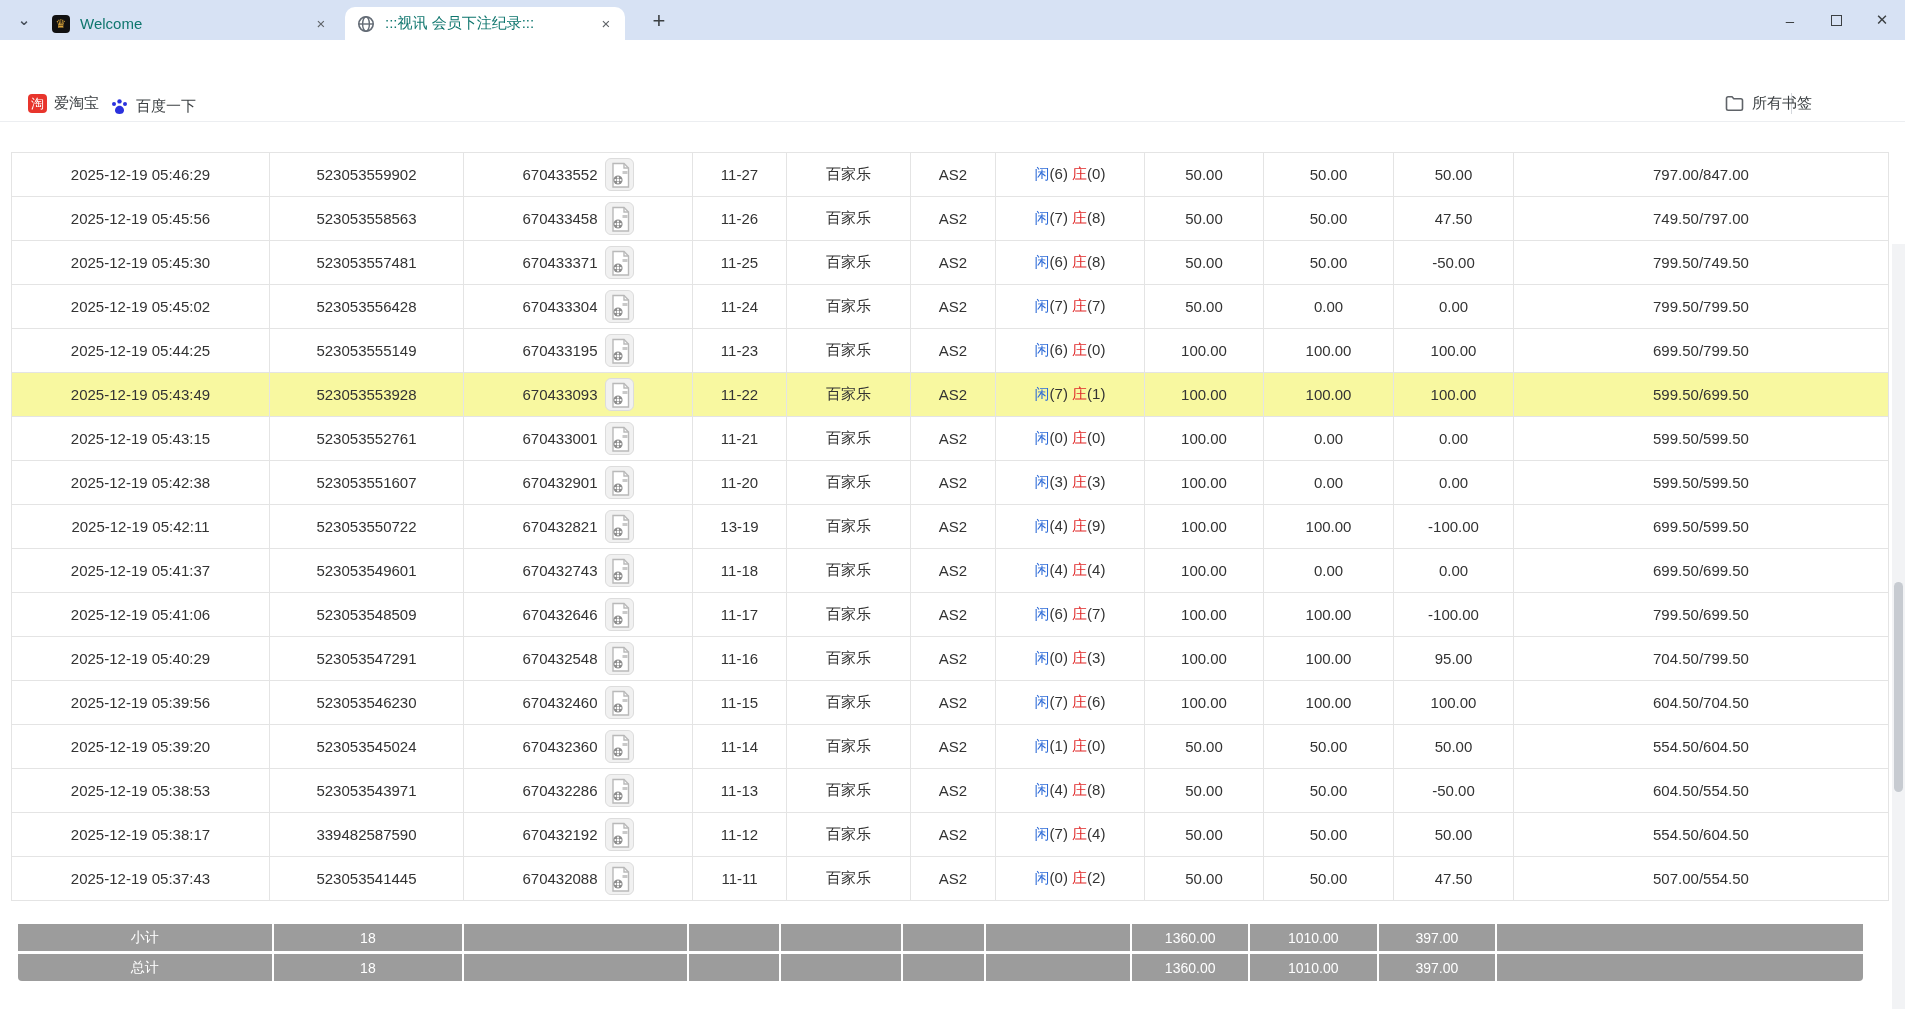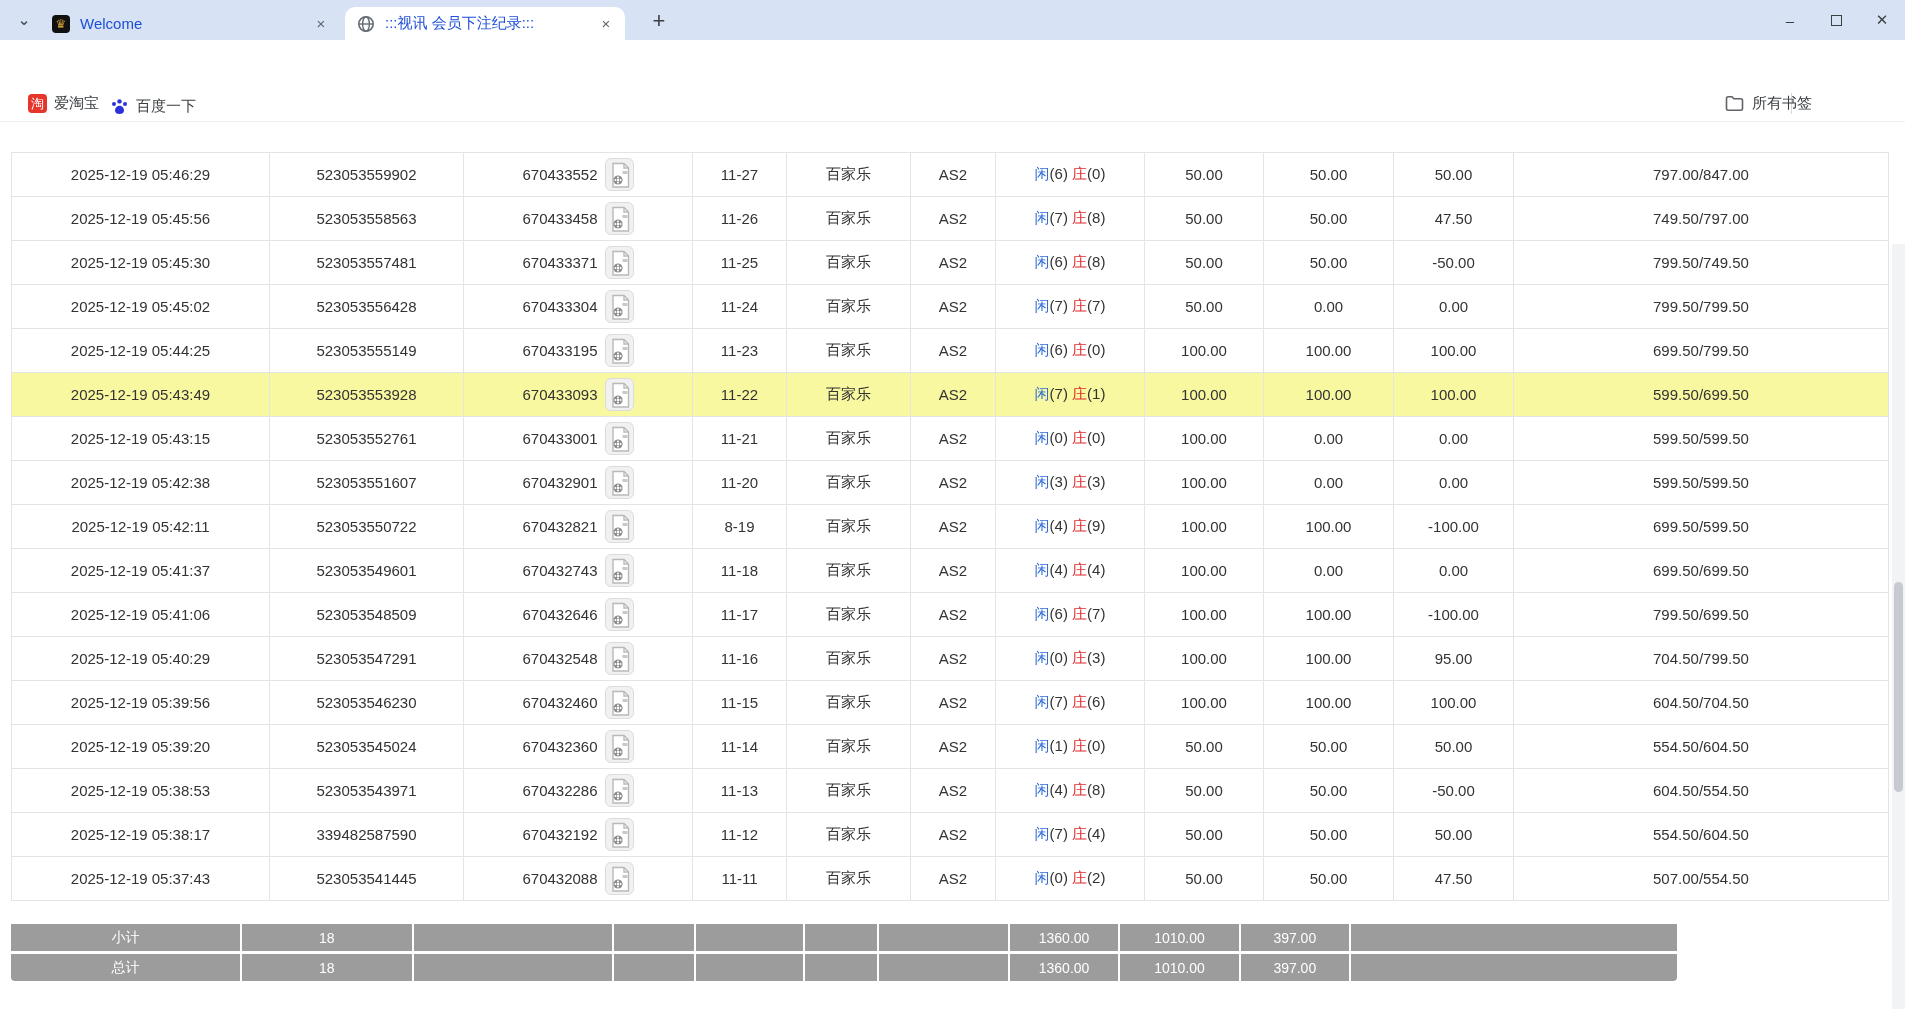--- a/index.html
+++ b/index.html
@@ -9,21 +9,21 @@
 
   
   .tabstrip { position:absolute; left:0; top:0; width:1905px; height:40px; background:#d7e2f4; }
   .tab-chevron { position:absolute; left:12px; top:9px; width:24px; height:24px;
     color:#49515c; font-size:15px; font-weight:bold; text-align:center; line-height:22px; cursor:pointer; }
   .tab { position:absolute; top:7px; height:33px; display:flex; align-items:center; padding:0 10px 0 12px; }
   .tab.inactive { left:40px; width:300px; }
   .tab.active  { left:345px; width:280px; background:#fff; border-radius:10px 10px 0 0; }
   .tab .fav { width:18px; height:18px; margin-right:10px; flex:0 0 auto; }
   .fav1 { background:#111; border-radius:4px; color:#d9a43a; font-size:12px; line-height:18px; text-align:center; }
-  .tab .t-label { flex:1; font-size:15px; color:#1d4ed8; white-space:nowrap; overflow:hidden; }
+  .tab .t-label { flex:1; font-size:15px; color:#0f766e; white-space:nowrap; overflow:hidden; }
   .tab .t-close { width:18px; height:18px; color:#5f6368; font-size:15px; line-height:17px;
     text-align:center; border-radius:50%; cursor:pointer; }
   .newtab { position:absolute; left:645px; top:8px; width:28px; height:28px; color:#3c4043;
     font-size:22px; line-height:26px; text-align:center; cursor:pointer; }
   .wincontrols { position:absolute; right:0; top:0; height:40px; display:flex; }
   .winbtn { width:46px; height:40px; display:flex; align-items:center; justify-content:center;
     color:#3c4043; font-size:15px; cursor:pointer; }
   .maxbox { width:11px; height:11px; border:1.5px solid #3c4043; }
 
   
@@ -59,21 +59,21 @@
   table.bets { position:absolute; left:11px; top:30px; width:1877px; border-collapse:collapse; table-layout:fixed; }
   table.bets td { border:1px solid #e4e4e4; height:44px; text-align:center; vertical-align:middle;
     font-size:15px; color:#333; overflow:hidden; white-space:nowrap; }
   tr.highlight td { background:#f8f8a0;margin-left:20px; }
   .cell-gameid { display:inline-flex; align-items:center; justify-content:center; gap:7px; }
   .vid-btn { display:inline-block; width:29px; height:33px; background:#f1f1f1; border:1px solid #dcdcdc;
     border-radius:6px; padding:3px 4px; cursor:pointer; }
   .blue { color:#2f6cd8; }
   .red, .neg { color:#e02a2a; }
 
-  table.summary { position:absolute; left:11px; top:799px; width:1666px;
+  table.summary { position:absolute; left:18px; top:799px; width:1845px;
     border-collapse:separate; border-spacing:0 3px; }
   table.summary td { background:#9c9c9c; height:27px; text-align:center; vertical-align:middle;
     font-size:14px; color:#fff; white-space:nowrap; }
   table.summary td + td { border-left:2px solid #fff; }
   table.summary tr:last-child td:first-child { border-bottom-left-radius:4px; }
   table.summary tr:last-child td:last-child { border-bottom-right-radius:4px; }
 
   
   .scroll-track { position:absolute; right:0; top:122px; width:13px; height:887px; background:#f2f3f5; }
   .scroll-thumb { position:absolute; left:2px; top:338px; width:9px; height:210px; background:#c7cbd1;
@@ -477,21 +477,21 @@
                   <circle cx="8" cy="18" r="1.2" fill="#fff"></circle>
                   <circle cx="8" cy="15.4" r="1" fill="#fff"></circle>
                   <circle cx="8" cy="20.6" r="1" fill="#fff"></circle>
                   <circle cx="5.4" cy="18" r="1" fill="#fff"></circle>
                   <circle cx="10.6" cy="18" r="1" fill="#fff"></circle>
                   <rect x="12.5" y="9" width="5" height="3" fill="#c9c9c9"></rect>
                 </svg>
         </span>
       </span>
     </td>
-    <td>8-19</td>
+    <td>13-19</td>
     <td>百家乐</td>
     <td>AS2</td>
     <td>
       <span class="blue">闲</span><span>(4)</span>
       <span class="red">庄</span><span>(9)</span>
     </td>
     <td class="blue">100.00</td>
     <td>100.00</td>
     <td class="neg">-100.00</td>
     <td>699.50/599.50</td>

